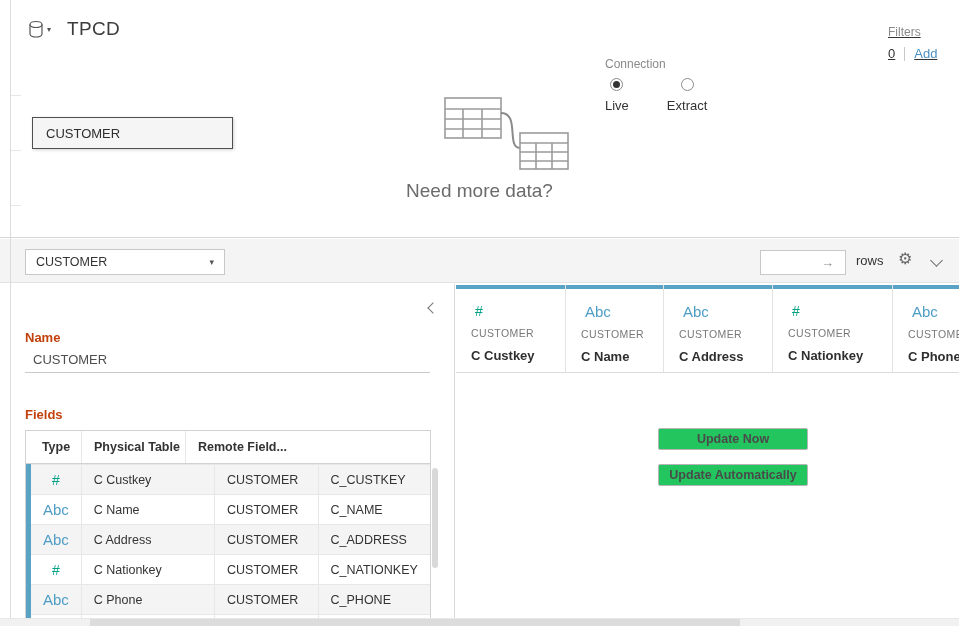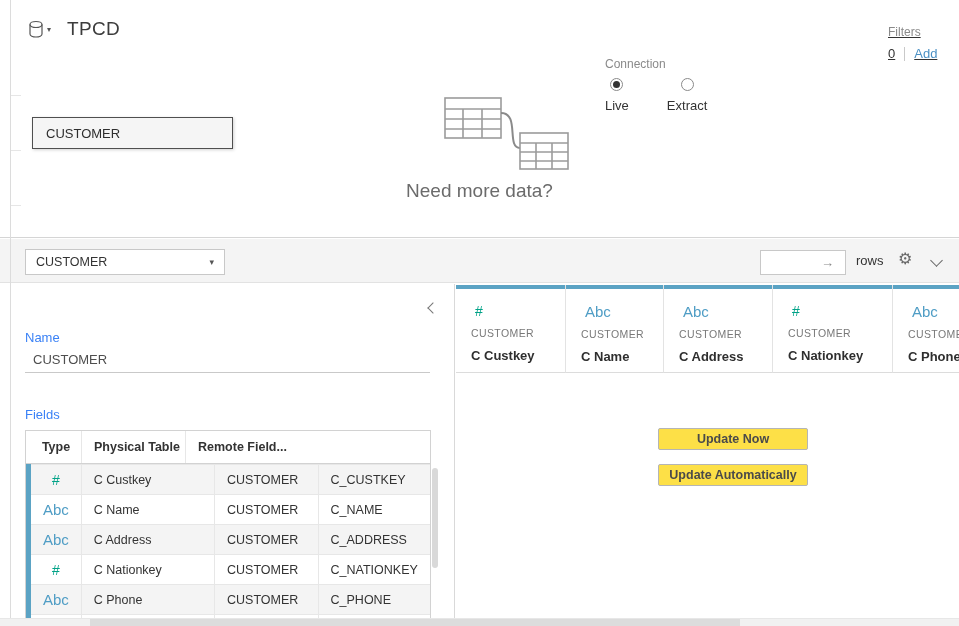--- a/index.html
+++ b/index.html
@@ -67,21 +67,21 @@
                border-right:1.6px solid #666; border-bottom:1.6px solid #666;
                transform:rotate(45deg); cursor:pointer; }
 
   
   .bottom { position:absolute; left:0; top:284px; width:959px; height:342px; background:#fff; }
   .left-panel { position:absolute; left:0; top:0; width:455px; height:342px; background:#fff;
                 border-right:1px solid #d9d9d9; overflow:hidden; }
   .collapse-chev { position:absolute; left:429px; top:20px; width:8px; height:8px;
                    border-left:1.6px solid #777; border-bottom:1.6px solid #777;
                    transform:rotate(45deg); cursor:pointer; }
-  .fld-label { position:absolute; left:25px; font-size:13px; font-weight:400; color:#3b82f6; }
+  .fld-label { position:absolute; left:25px; font-size:13px; font-weight:700; color:#c2410c; }
   .name-label { top:46px; }
   .name-value { position:absolute; left:25px; top:62px; width:405px; height:27px; line-height:27px;
                 padding-left:8px; font-size:13px; color:#4e4e4e;
                 border-bottom:1px solid #c9c9c9; background:#fff; }
   .fields-label { top:123px; }
 
   .fields-table { position:absolute; left:25px; top:146px; width:406px;
                   border:1px solid #d2d2d2; border-bottom:none; background:#fff; }
   .ft-accent { position:absolute; left:0; top:33px; width:5px; height:213px; background:#5ba3c4; z-index:2; }
   .ft-row { display:flex; height:30px; border-top:1px solid #e7e7e7; background:#fff; }
@@ -105,21 +105,21 @@
   .grid { position:absolute; left:456px; top:0; width:503px; height:342px; background:#fff; overflow:hidden; }
   .grid-headers { position:absolute; left:0; top:1px; display:flex; height:88px; }
   .gcol { position:relative; border-right:1px solid #e3e3e3; border-bottom:1px solid #dcdcdc;
           background:#fff; padding:18px 0 0 15px; cursor:pointer; }
   .gcol::before { content:''; position:absolute; left:0; top:0; width:100%; height:4px; background:#5ba3c4; }
   .gcol .ticon { display:block; margin-bottom:8px; margin-left:4px; }
   .gcol-table { display:block; font-size:10.5px; color:#787878; letter-spacing:.4px; margin-bottom:9px; }
   .gcol-field { display:block; font-size:13px; font-weight:700; color:#2f2f2f; }
   .g1 { width:110px; } .g2 { width:98px; } .g3 { width:109px; } .g4 { width:120px; } .g5 { width:140px; }
 
-  .upd-btn { position:absolute; left:202px; width:150px; height:22px; background:#fde047;
+  .upd-btn { position:absolute; left:202px; width:150px; height:22px; background:#22c55e;
              border:1px solid #b5b5b5; border-radius:2px; font-size:12.5px; font-weight:700;
              color:#4a4a4a; display:flex; align-items:center; justify-content:center; cursor:pointer;
              font-family:"Liberation Sans", sans-serif; }
   .btn-now { top:144px; } .btn-auto { top:180px; }
 
   
   .hscroll { position:absolute; left:0; bottom:0; width:959px; height:8px; background:#f1f1f1;
              border-top:1px solid #e7e7e7; z-index:10; }
   .hscroll-thumb { position:absolute; left:90px; top:0; width:650px; height:8px; background:#dcdcdc; cursor:pointer; }
 </style>

